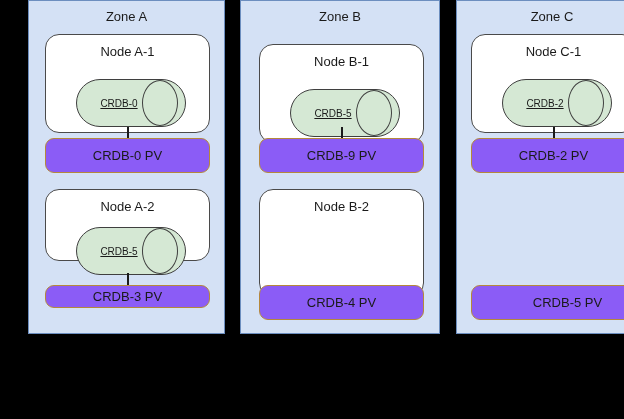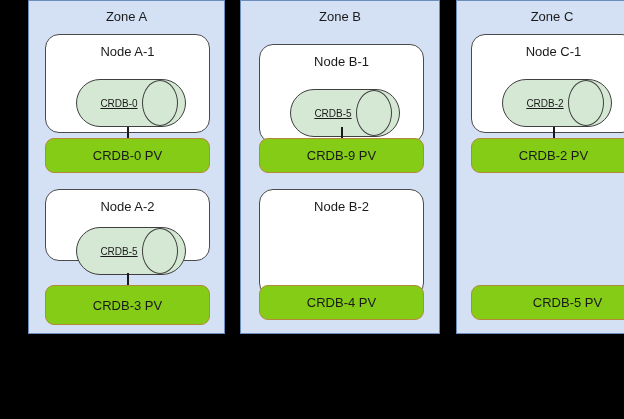--- a/index.html
+++ b/index.html
@@ -101,21 +101,21 @@
   }
 
   .connector {
     position: absolute;
     width: 2px;
     background: #1a1a1a;
   }
 
   .pv {
     position: absolute;
-    background: #84cc16;
+    background: #8b5cf6;
     border: 1px solid #b5883c;
     border-radius: 9px;
     box-sizing: border-box;
     display: flex;
     align-items: center;
     justify-content: center;
     font-size: 13px;
     color: #1a1a1a;
   }
 </style>
@@ -140,21 +140,21 @@
 
     <div class="node" style="left:16px; top:188px; width:165px; height:72px;">
       <div class="node-title">Node A-2</div>
       <div class="cylinder" style="left:30px; top:37px;">
         <div class="cyl-body"></div>
         <div class="cyl-cap"></div>
         <div class="cyl-label">CRDB-5</div>
       </div>
     </div>
     <div class="connector" style="left:98px; top:272px; height:14px;"></div>
-    <div class="pv" style="left:16px; top:284px; width:165px; height:40px;">CRDB-3 PV</div>
+    <div class="pv" style="left:16px; top:284px; width:165px; height:23px;">CRDB-3 PV</div>
   </div>
 
   <div class="zone" style="left:212px; width:200px;">
     <div class="zone-title">Zone B</div>
 
     <div class="node" style="left:18px; top:43px; width:165px; height:99px;">
       <div class="node-title">Node B-1</div>
       <div class="cylinder" style="left:30px; top:44px;">
         <div class="cyl-body"></div>
         <div class="cyl-cap"></div>

